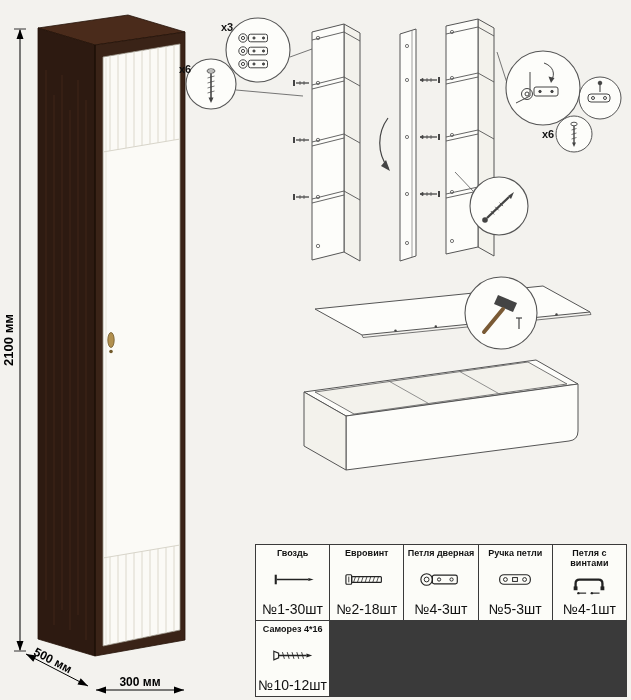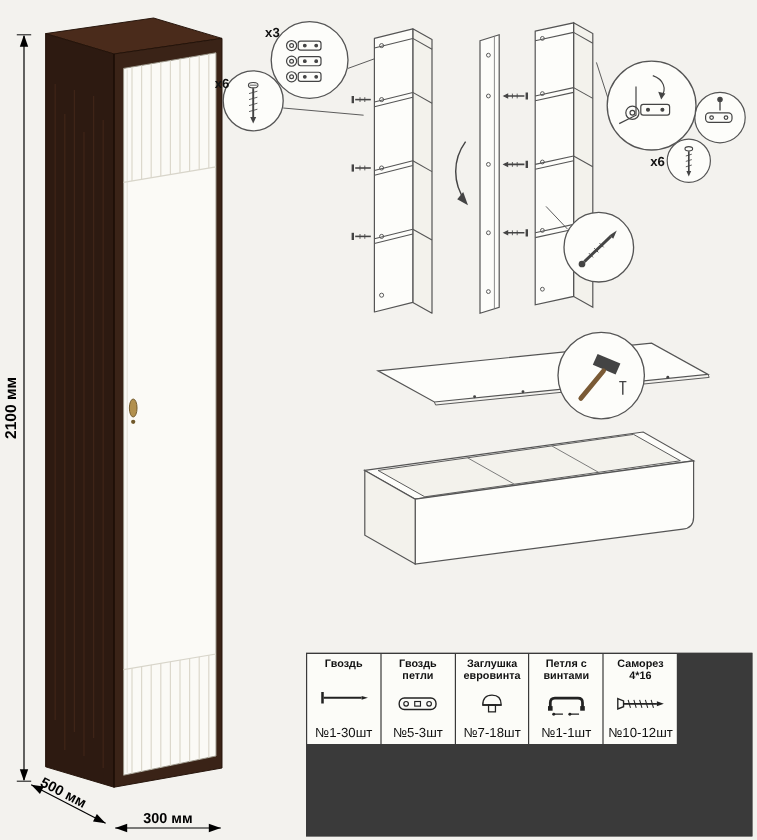--- a/index.html
+++ b/index.html
@@ -1,25 +1,25 @@
 <!DOCTYPE html>
 <html><head>
 <meta charset="utf-8">
 <style>
   html,body{margin:0;padding:0;background:#dcdcd8;}
   #canvas{position:relative;width:631px;height:700px;background:#f3f2ee;overflow:hidden;
           font-family:"Liberation Sans",sans-serif;}
   #art{position:absolute;left:0;top:0;}
   .parts-table{position:absolute;left:255px;top:544px;width:372px;height:153px;
-               display:grid;grid-template-columns:repeat(6,1fr);grid-template-rows:1fr 1fr;
+               display:grid;grid-template-columns:repeat(5,1fr);grid-template-rows:1fr 1fr;
                gap:1px;background:#3a3a3a;border:1px solid #3a3a3a;box-sizing:border-box;}
   .cell{background:#fcfcf8;display:flex;flex-direction:column;align-items:center;
         justify-content:space-between;padding:4px 2px 3px;box-sizing:border-box;overflow:hidden;}
   .part-name{font-size:9px;font-weight:700;color:#111;text-align:center;line-height:1.08;}
-  .part-qty{font-size:11px;color:#111;text-align:center;}
+  .part-qty{font-size:14px;color:#111;text-align:center;}
   .part-icon{flex:0 0 auto;}
   text{font-family:"Liberation Sans",sans-serif;}
   .dim{font-weight:700;fill:#000;}
   .qtylab{font-weight:700;fill:#111;font-size:11px;}
   .line-art{fill:#fdfdfa;stroke:#555;}
 </style>
 </head>
 <body>
 
 <div id="canvas">
@@ -331,57 +331,75 @@
   <div class="cell">
     <div class="part-name">Гвоздь</div>
     <svg class="part-icon" width="46" height="25" viewBox="0 0 48 26">
       <line x1="6" y1="8" x2="6" y2="18" stroke="#222" stroke-width="2.2"></line>
       <line x1="7" y1="13" x2="40" y2="13" stroke="#222" stroke-width="1.8"></line>
       <polygon points="40,11.4 45.5,13 40,14.6" fill="#222"></polygon>
     </svg>
     <div class="part-qty">№1-30шт</div>
   </div>
 
-
-
-
-  <div class="cell">
-    <div class="part-name">Гвоздь петли</div>
+  <div class="cell">
+    <div class="part-name">Евровинт</div>
+    <svg class="part-icon" width="46" height="25" viewBox="0 0 48 26">
+      <rect x="2" y="8" width="6" height="10" rx="1" fill="none" stroke="#222" stroke-width="1.2"></rect>
+      <line x1="5" y1="10" x2="5" y2="16" stroke="#222" stroke-width="0.9"></line>
+      <rect x="8" y="10" width="31" height="6" rx="1" fill="none" stroke="#222" stroke-width="1.2"></rect>
+      <line x1="12" y1="10" x2="10" y2="16" stroke="#222" stroke-width="0.8"></line>
+          <line x1="16" y1="10" x2="14" y2="16" stroke="#222" stroke-width="0.8"></line>
+      <line x1="20" y1="10" x2="18" y2="16" stroke="#222" stroke-width="0.8"></line>
+          <line x1="24" y1="10" x2="22" y2="16" stroke="#222" stroke-width="0.8"></line>
+      <line x1="28" y1="10" x2="26" y2="16" stroke="#222" stroke-width="0.8"></line>
+          <line x1="32" y1="10" x2="30" y2="16" stroke="#222" stroke-width="0.8"></line>
+      <line x1="36" y1="10" x2="34" y2="16" stroke="#222" stroke-width="0.8"></line>
+    </svg>
+    <div class="part-qty">№2-18шт</div>
+  </div>
+
+
+  <div class="cell">
+    <div class="part-name">Петля дверная</div>
+    <svg class="part-icon" width="46" height="25" viewBox="0 0 48 26">
+      <circle cx="9" cy="13" r="6" fill="none" stroke="#222" stroke-width="1.2"></circle>
+      <circle cx="9" cy="13" r="2.5" fill="none" stroke="#222" stroke-width="1"></circle>
+      <rect x="15" y="8.5" width="26" height="9" rx="2" fill="none" stroke="#222" stroke-width="1.2"></rect>
+      <circle cx="22" cy="13" r="1.7" fill="none" stroke="#222" stroke-width="1"></circle>
+      <circle cx="35" cy="13" r="1.7" fill="none" stroke="#222" stroke-width="1"></circle>
+    </svg>
+    <div class="part-qty">№4-3шт</div>
+  </div>
+
+  <div class="cell">
+    <div class="part-name">Ручка петли</div>
     <svg class="part-icon" width="46" height="25" viewBox="0 0 48 26">
       <rect x="8" y="8" width="32" height="10" rx="4.5" fill="none" stroke="#222" stroke-width="1.2"></rect>
       <circle cx="14" cy="13" r="2" fill="none" stroke="#222" stroke-width="1"></circle>
       <circle cx="34" cy="13" r="2" fill="none" stroke="#222" stroke-width="1"></circle>
       <rect x="21.5" y="11" width="5" height="4" fill="none" stroke="#222" stroke-width="1"></rect>
     </svg>
     <div class="part-qty">№5-3шт</div>
   </div>
 
 
-  <div class="cell">
-    <div class="part-name">Заглушка евровинта</div>
-    <svg class="part-icon" width="46" height="25" viewBox="0 0 48 26">
-      <path d="M 16,14 Q 16,5.5 24,5.5 Q 32,5.5 32,14 Z" fill="none" stroke="#222" stroke-width="1.2"></path>
-      <line x1="16" y1="14" x2="32" y2="14" stroke="#222" stroke-width="1.2"></line>
-      <rect x="21" y="14" width="6" height="6" fill="none" stroke="#222" stroke-width="1.1"></rect>
-    </svg>
-    <div class="part-qty">№7-18шт</div>
-  </div>
 
   <div class="cell">
     <div class="part-name">Петля с винтами</div>
     <svg class="part-icon" width="46" height="25" viewBox="0 0 48 26">
       <path d="M 10,17 L 10,12 Q 10,8 14,8 L 34,8 Q 38,8 38,12 L 38,17" fill="none" stroke="#222" stroke-width="2.4"></path>
       <rect x="8" y="15" width="4" height="4" fill="#222"></rect>
       <rect x="36" y="15" width="4" height="4" fill="#222"></rect>
       <line x1="14" y1="22" x2="21" y2="22" stroke="#222" stroke-width="1.2"></line>
           <circle cx="13" cy="22" r="1.3" fill="#222"></circle>
       <line x1="28" y1="22" x2="35" y2="22" stroke="#222" stroke-width="1.2"></line>
           <circle cx="27" cy="22" r="1.3" fill="#222"></circle>
     </svg>
-    <div class="part-qty">№1-1шт</div>
+    <div class="part-qty">№4-1шт</div>
   </div>
 
 
   <div class="cell">
     <div class="part-name">Саморез 4*16</div>
     <svg class="part-icon" width="46" height="25" viewBox="0 0 48 26">
       <polygon points="4,8.5 9,10.5 9,15.5 4,17.5" fill="none" stroke="#222" stroke-width="1.2"></polygon>
       <line x1="9" y1="13" x2="38" y2="13" stroke="#222" stroke-width="1.6"></line>
       <line x1="13" y1="9.5" x2="15" y2="16.5" stroke="#222" stroke-width="0.9"></line>
       <line x1="18" y1="9.5" x2="20" y2="16.5" stroke="#222" stroke-width="0.9"></line>

